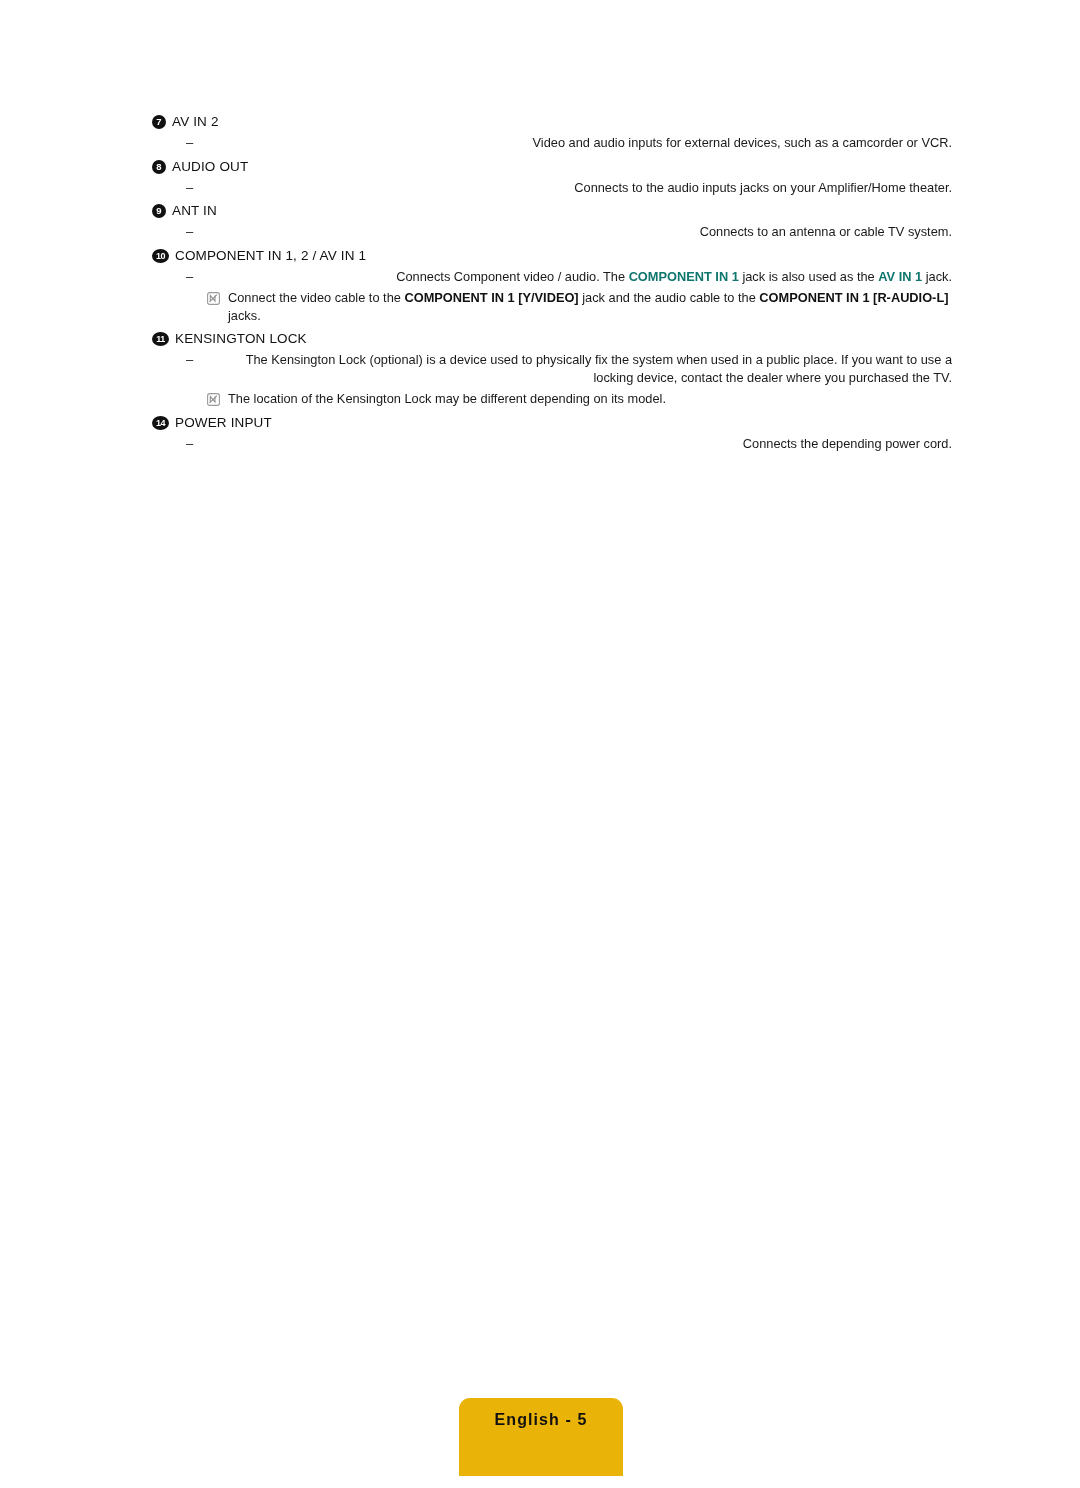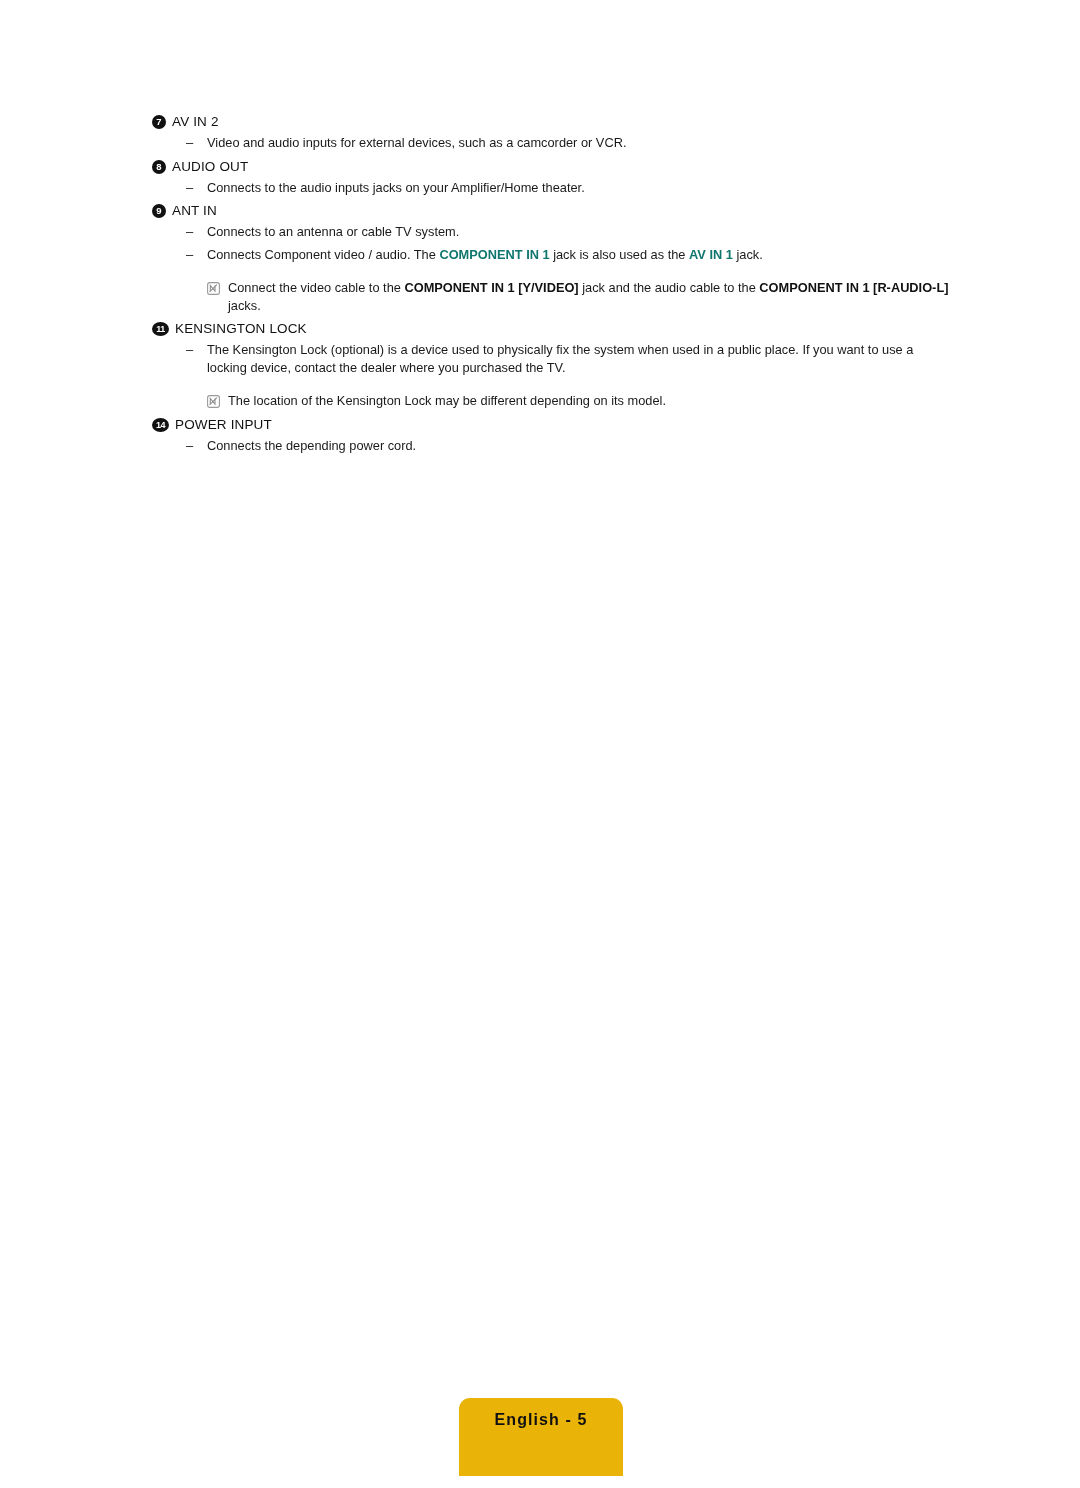--- a/index.html
+++ b/index.html
@@ -89,29 +89,29 @@
     width: 21px;
     font-size: 13px;
     line-height: 17.5px;
     color: #1a1a1a;
   }
   .dash-text {
     flex: 1 1 auto;
     font-size: 12.8px;
     line-height: 17.5px;
     color: #1a1a1a;
-    text-align: left;
+    text-align: right;
   }
   .dash-text b { font-weight: 700; color: #0f766e; }
 
   
   .note-row {
     display: flex;
     align-items: flex-start;
-    margin-top: 16px;
+    margin-top: 4px;
     padding-left: 55px;
   }
   .note-icon {
     flex: 0 0 auto;
     width: 13px;
     height: 13px;
     margin-right: 8px;
     margin-top: 2.5px;
     position: relative;
   }
@@ -181,20 +181,24 @@
         <span class="marker m1">9</span>
         <span class="head-title">ANT IN</span>
       </div>
       <div class="dash-row">
         <span class="dash-mark">–</span>
         <span class="dash-text">Connects to an antenna or cable TV system.</span>
       </div>
     </div>
 
     <div class="entry">
+      <div class="entry-head">
+        <span class="marker m2">10</span>
+        <span class="head-title">COMPONENT IN 1, 2 / AV IN 1</span>
+      </div>
       <div class="dash-row">
         <span class="dash-mark">–</span>
         <span class="dash-text">Connects Component video / audio. The <b>COMPONENT IN 1</b> jack is also used as the <b>AV IN 1</b> jack.</span>
       </div>
       <div class="note-row">
         <span class="note-icon">
           <svg width="13" height="13" viewBox="0 0 13 13">
             <rect x="0.6" y="0.6" width="11.8" height="11.8" rx="2.2" ry="2.2" fill="#ffffff" stroke="#9a9a9a" stroke-width="1.1"></rect>
             <path d="M3.3 9.3 L3.3 3.4 L8.0 9.0 L8.0 3.4" fill="none" stroke="#8c8c8c" stroke-width="1.05"></path>
             <path d="M2.6 9.9 L9.9 2.7" fill="none" stroke="#8c8c8c" stroke-width="1.05"></path>

